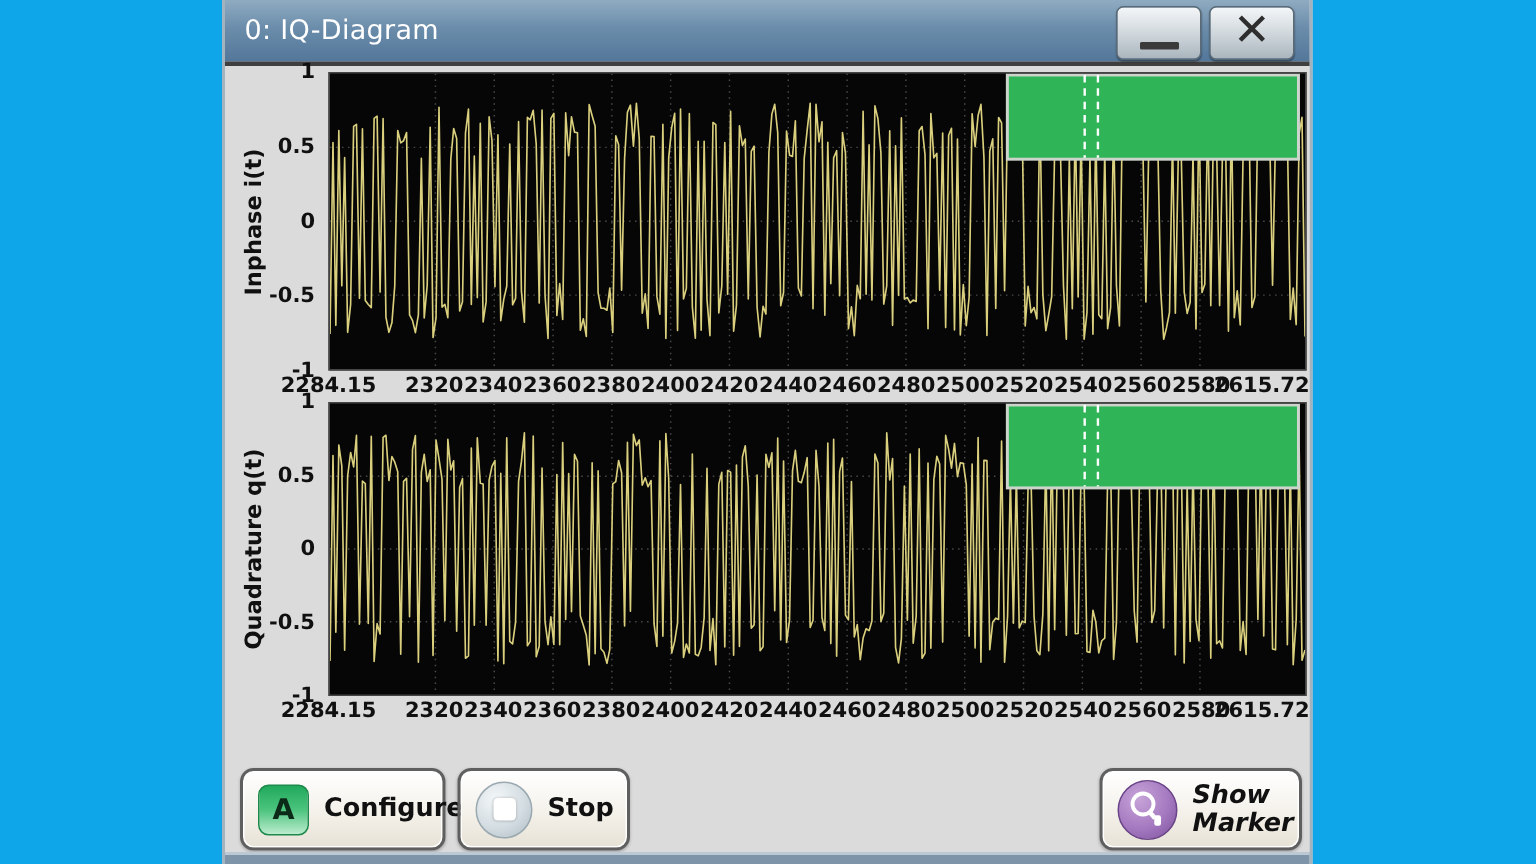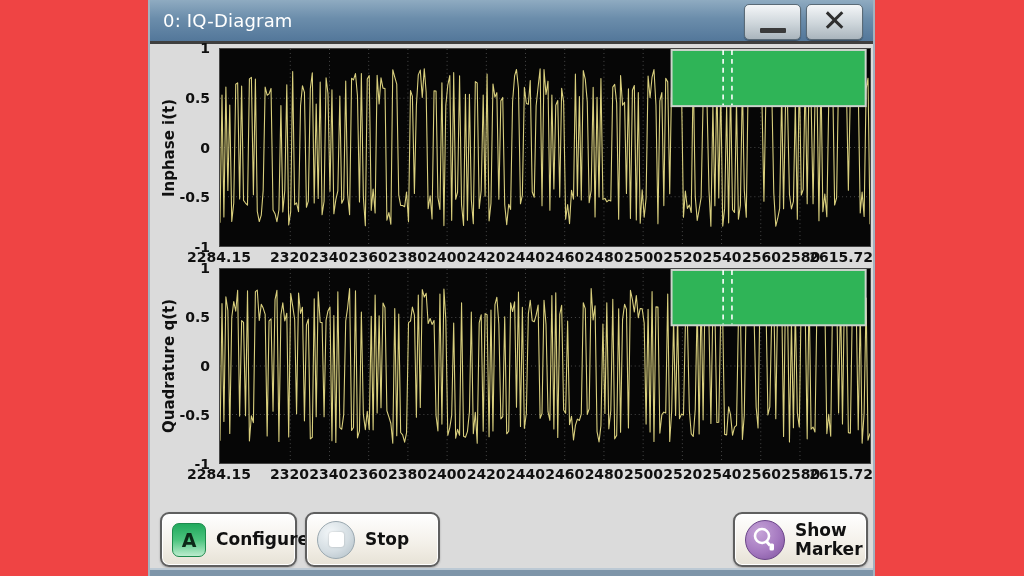--- a/index.html
+++ b/index.html
@@ -1,17 +1,17 @@
 <!DOCTYPE html>
 <html><head>
 <meta charset="utf-8">
 <style>
   html,body{margin:0;padding:0;background:#ffffff;}
   *{box-sizing:border-box;}
-  .stage{position:relative;width:1024px;height:576px;background:#ef4444;overflow:hidden;
+  .stage{position:relative;width:1024px;height:576px;background:#0ea5e9;overflow:hidden;
          font-family:"DejaVu Sans","Liberation Sans",sans-serif;}
   .window{position:absolute;left:148px;top:0;width:727px;height:576px;
           border-left:2px solid #a3b2bf;border-right:2px solid #a3b2bf;background:#dbdbdb;}
   
   .titlebar{position:absolute;left:0;top:0;width:100%;height:44px;
             background:linear-gradient(#8fabc1,#6b8dab 45%,#53779a);
             border-bottom:3px solid #3f3f3f;display:flex;align-items:center;}
   .titlebar-text{color:#ffffff;font-size:18px;padding-left:13px;letter-spacing:0.2px;}
   .winbtn{position:absolute;top:4px;height:36px;width:57px;border-radius:5px;
           border:1px solid #5a6a76;background:linear-gradient(#f4f6f8,#cdd5da 55%,#aab5bd);
@@ -40,23 +40,23 @@
   .xtick{position:absolute;top:0;transform:translateX(-50%);font-size:14px;font-weight:bold;color:#101010;white-space:nowrap;}
   .xtick.edge-right{transform:none;}
   .xtitle{position:absolute;left:0;top:441px;width:723px;text-align:center;
           font-size:18px;font-weight:bold;color:#101010;}
   
   .toolbar-btn{position:absolute;top:468px;height:55px;border:2px solid #5f5f5f;border-radius:9px;
                background:linear-gradient(#ffffff,#f4f1ea 55%,#e7e2d6);
                display:flex;align-items:center;gap:10px;padding:0 10px;
                box-shadow:inset 0 0 0 1px #ffffff,0 1px 2px rgba(0,0,0,.25);cursor:pointer;}
   .btn-configure{left:10px;width:137px;}
-  .btn-stop{left:155px;width:135px;}
+  .btn-stop{left:155px;width:115px;}
   .btn-zoomout{left:298px;width:134px;}
-  .btn-showmarker{left:583px;width:135px;}
+  .btn-showmarker{left:583px;width:135px;font-style:italic;}
   .toolbar-label{font-size:17px;font-weight:bold;color:#111;line-height:1.1;}
   .icon-a{width:34px;height:34px;border-radius:7px;flex:0 0 auto;
           background:linear-gradient(#21a95c,#4cc47e 50%,#bcecce);
           border:1px solid #1d8a4c;display:flex;align-items:center;justify-content:center;
           color:#0c2a18;font-weight:bold;font-size:19px;}
   .icon-stop{width:38px;height:38px;border-radius:50%;flex:0 0 auto;
              background:radial-gradient(circle at 35% 30%,#f3f7f9,#d4dde2 55%,#aebcc4);
              border:1px solid #9aa8b0;display:flex;align-items:center;justify-content:center;}
   .icon-stop .sq{width:15px;height:15px;background:#ffffff;border-radius:3px;box-shadow:0 0 2px rgba(0,0,0,.25);}
   .icon-mag{width:40px;height:40px;border-radius:50%;flex:0 0 auto;

